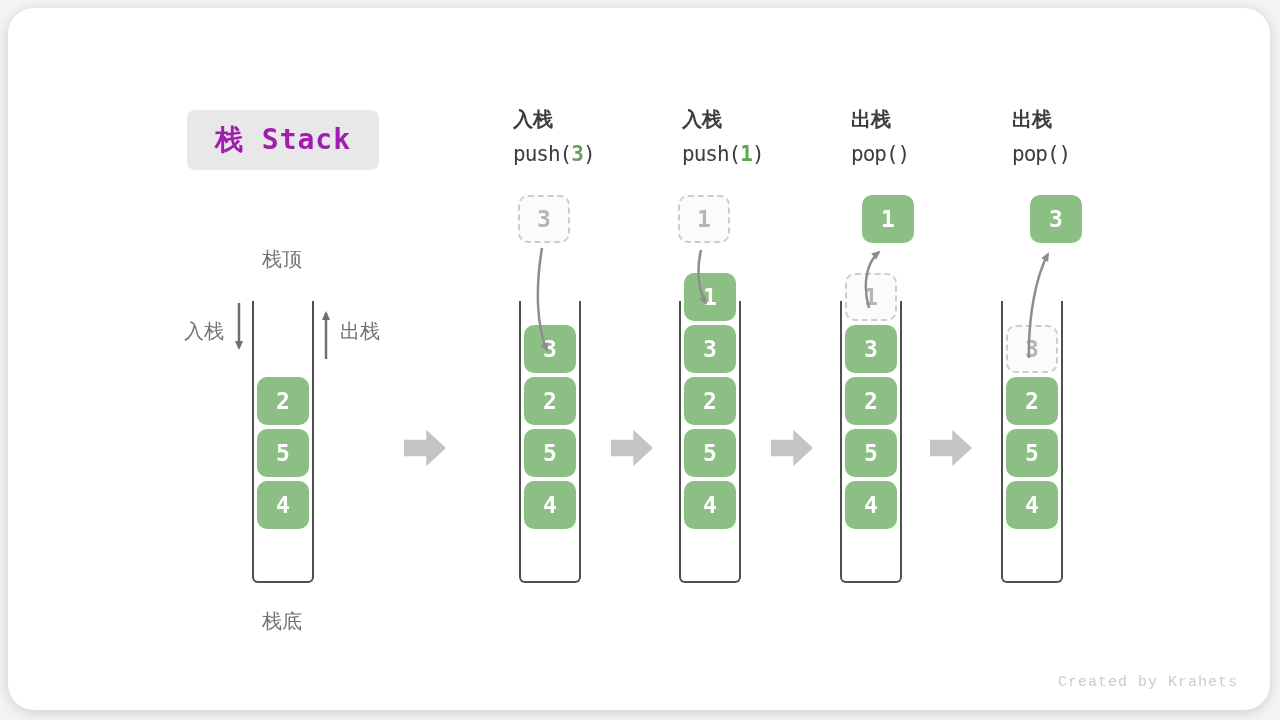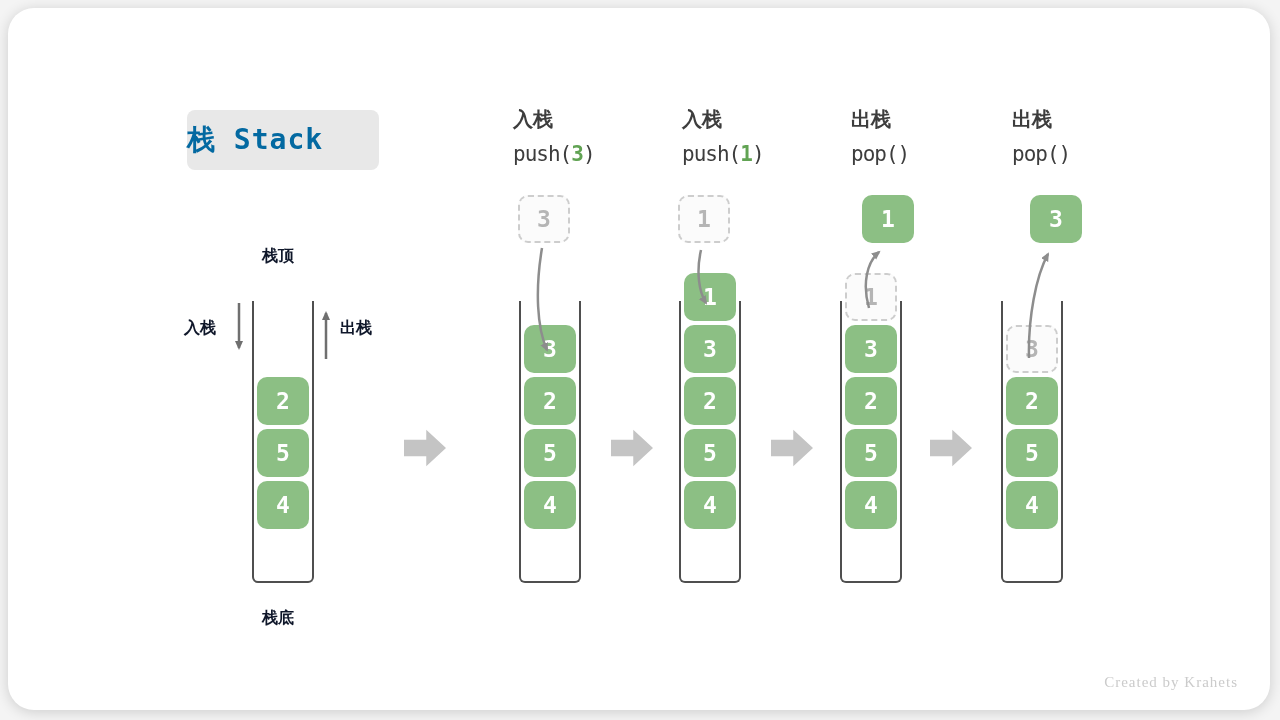--- a/index.html
+++ b/index.html
@@ -11,26 +11,26 @@
   }
   .card{
     position:absolute;left:8px;top:8px;width:1262px;height:702px;
     background:#ffffff;border-radius:26px;
     box-shadow:0 2px 14px rgba(0,0,0,0.16);
   }
   .abs{position:absolute;}
   .title-box{
     left:187px;top:110px;width:192px;height:60px;
     background:#e8e8e8;border-radius:8px;
-    display:flex;align-items:center;justify-content:flex-start;
+    display:flex;align-items:center;justify-content:center;
     font-family:"DejaVu Sans Mono","Liberation Mono",monospace;
-    font-size:28px;font-weight:600;color:#0369a1;letter-spacing:1px;
+    font-size:28px;font-weight:600;color:#a21caf;letter-spacing:1px;
   }
   .cjk-label{
-    font-size:16px;font-weight:700;color:#0f172a;white-space:nowrap;
+    font-size:20px;font-weight:400;color:#737373;white-space:nowrap;
   }
   .col-header .op{display:block;font-size:20px;font-weight:700;color:#3d3d3d;line-height:30px;}
   .col-header .code{
     display:block;margin-top:6px;
     font-family:"DejaVu Sans Mono","Liberation Mono",monospace;
     font-size:21px;font-weight:500;color:#3d3d3d;letter-spacing:-1px;line-height:28px;
   }
   .col-header .code .arg{color:var(--arg-green);font-weight:700;}
   .stack-container{
     position:absolute;width:62px;height:282px;box-sizing:border-box;
@@ -47,21 +47,21 @@
   .cell.ghost{
     background:#fbfbfb;border:2px dashed var(--ghost-border);
     color:var(--ghost-text);
   }
   .block-arrow{
     position:absolute;width:42px;height:38px;background:var(--block-arrow);
     clip-path:polygon(0 28%,53% 28%,53% 2%,100% 50%,53% 98%,53% 72%,0 72%);
   }
   .watermark{
     right:42px;top:674px;
-    font-family:Liberation Serif, serif;
+    font-family:Liberation Mono, monospace;
     font-size:15px;color:#cbcbcb;letter-spacing:1px;
   }
   svg.overlay{position:absolute;left:0;top:0;pointer-events:none;}
 </style>
 </head>
 <body style="--cell-green: #8cbf84; --arg-green: #61a353; --ghost-border: #cdcdcd; --ghost-text: #b5b5b5; --block-arrow: #c4c4c4;">
 
 <div class="card"></div>
 
 <div class="abs title-box">

